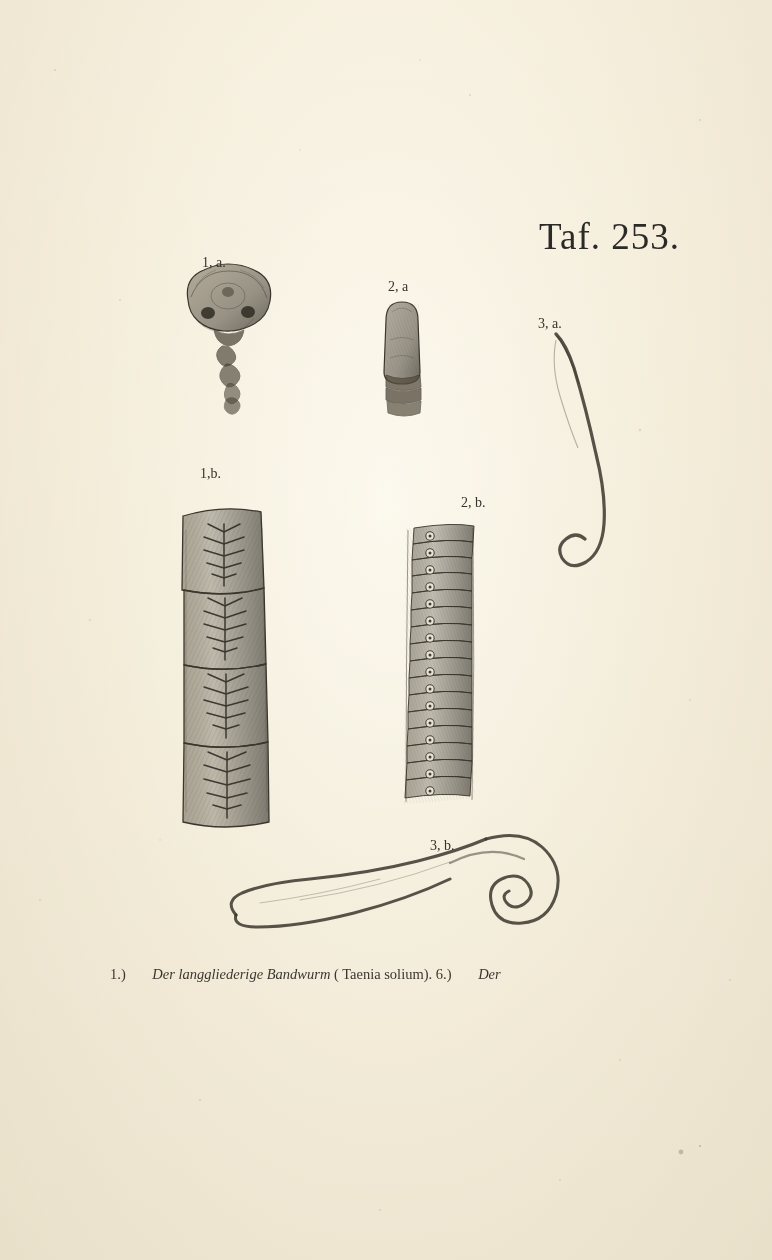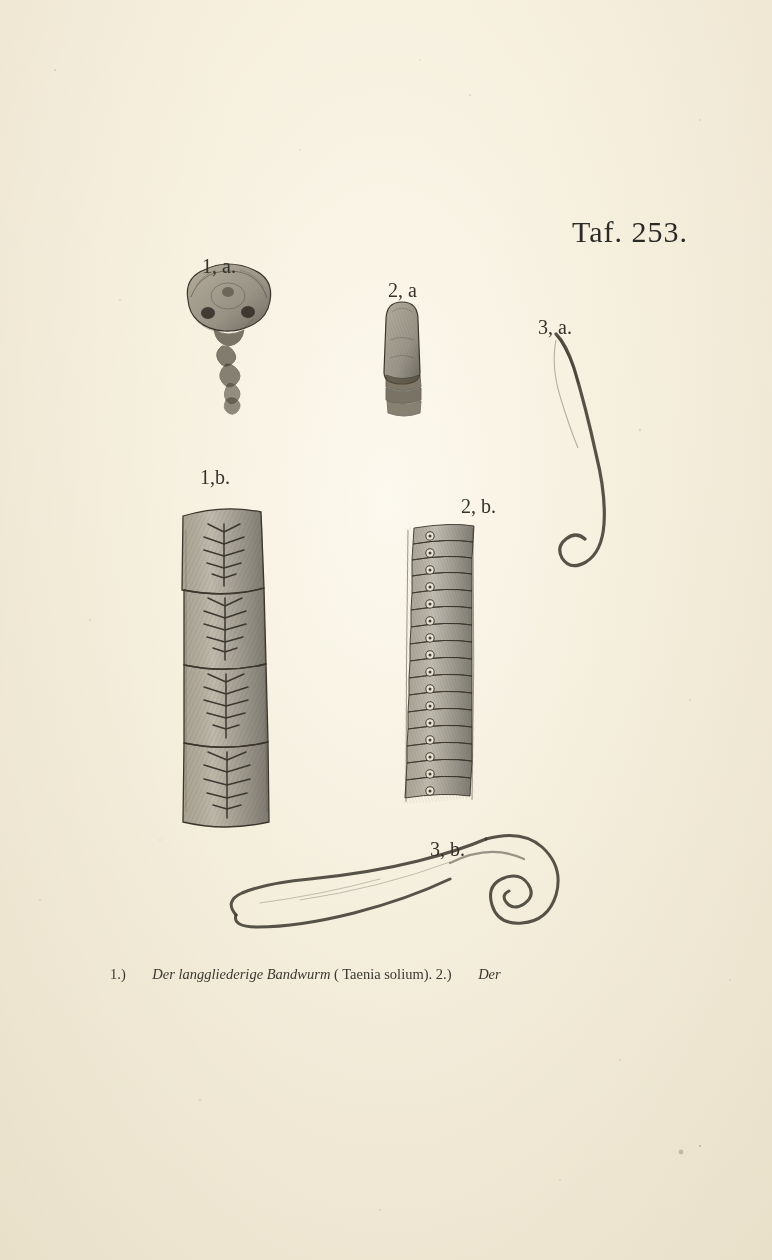--- a/index.html
+++ b/index.html
@@ -25,31 +25,31 @@
     pointer-events: none;
   }
   #paper-speckle {
     position: absolute;
     inset: 0;
     opacity: 0.55;
     pointer-events: none;
   }
   .plate-number {
     position: absolute;
-    right: 84px;
+    right: 92px;
     top: 215px;
     font-family: "Liberation Serif", serif;
-    font-size: 30px;
+    font-size: 37px;
     letter-spacing: 1px;
     color: #2c2a26;
   }
   .fig-label {
     position: absolute;
     font-family: "Liberation Serif", serif;
-    font-size: 20px;
+    font-size: 14px;
     color: #35322c;
     white-space: nowrap;
   }
   #caption {
     position: absolute;
     left: 110px;
     top: 965px;
     width: 560px;
     font-family: "Liberation Serif", serif;
     font-size: 14.5px;
@@ -276,17 +276,17 @@
 
   <div class="fig-label" style="left:202px; top:255px;">1, a.</div>
   <div class="fig-label" style="left:388px; top:279px;">2, a</div>
   <div class="fig-label" style="left:538px; top:316px;">3, a.</div>
   <div class="fig-label" style="left:200px; top:466px;text-align:right;">1,b.</div>
   <div class="fig-label" style="left:414px; top:495px;margin-left:47px;">2, b.</div>
   <div class="fig-label" style="left:394px; top:838px;margin-left:36px;">3, b.</div>
 
   <div id="caption">
     <div class="line">
-      <span>1.)</span><i> Der langgliederige Bandwurm</i><span> ( Taenia    solium). 2.)</span><i> Der</i>
+      <span>1.)</span><i> Der langgliederige Bandwurm</i><span> ( Taenia    solium). 6.)</span><i> Der</i>
     </div>
   </div>
 
 </div>
 
 </body></html>

